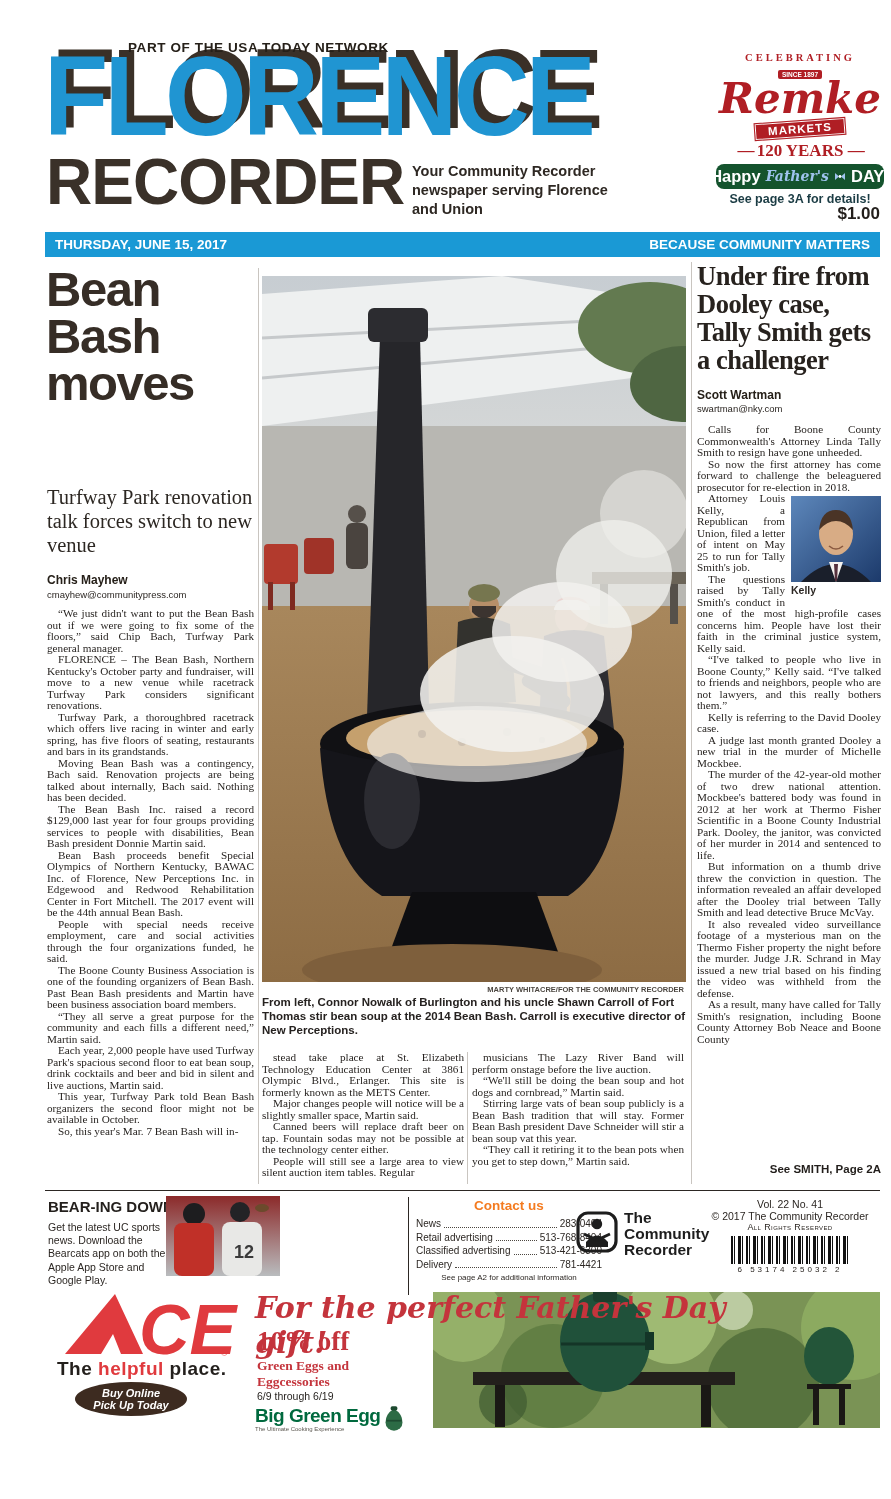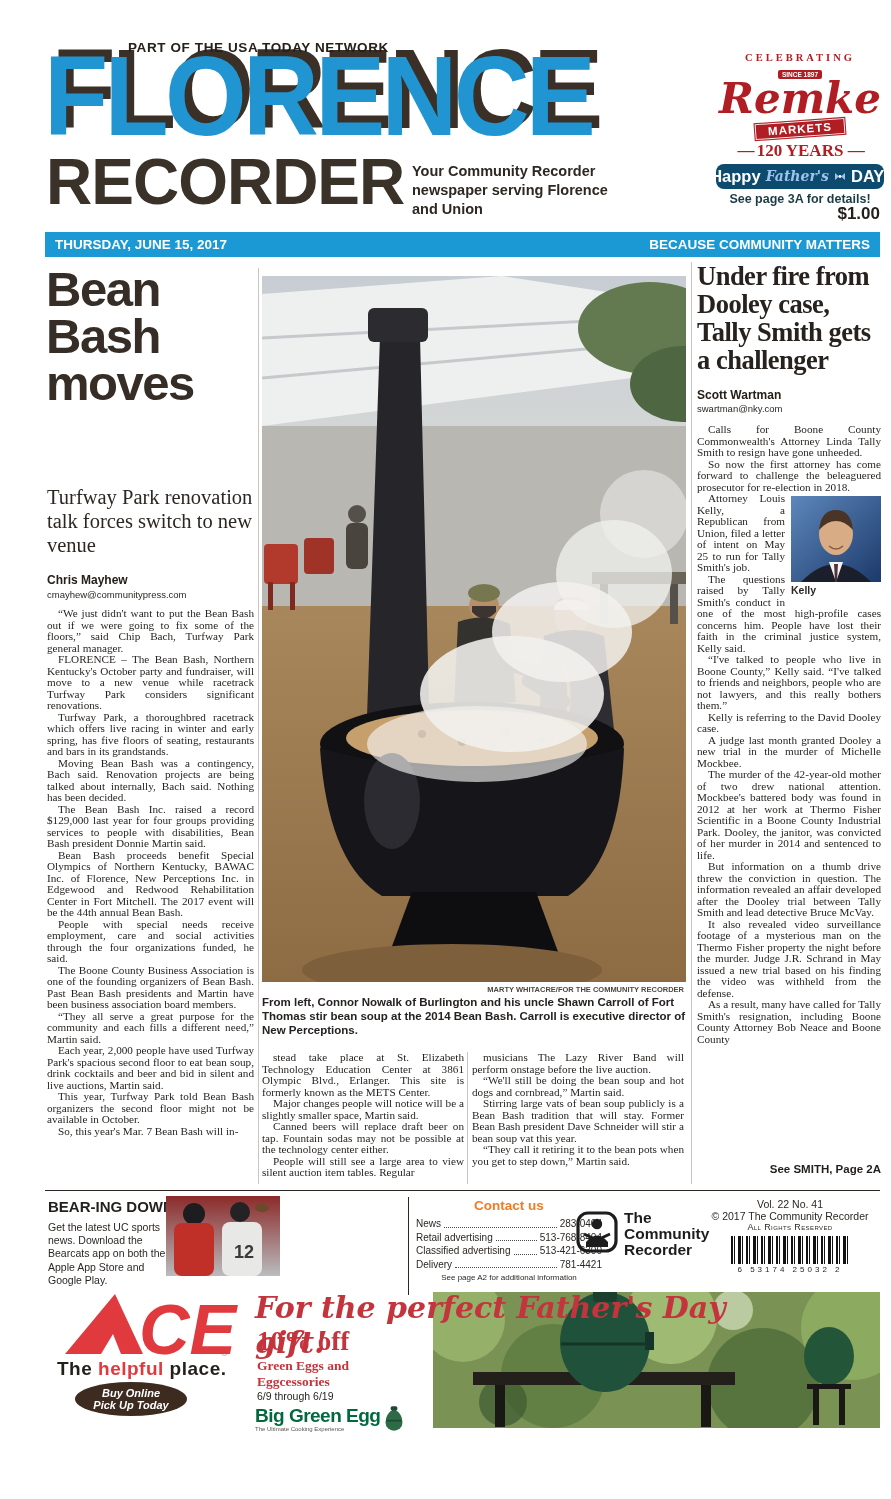--- a/index.html
+++ b/index.html
@@ -20,21 +20,21 @@
   .remke-cel{color:#b01e24;font-size:10.5px;font-weight:bold;letter-spacing:3px;font-family:"Liberation Serif",serif;}
   .remke-since{display:inline-block;background:#b01e24;color:#fff;font-size:6.5px;font-weight:bold;
                padding:1px 4px;border-radius:2px;margin:2px 0 -8px 0;position:relative;z-index:2;}
   .remke-name{font-family:"DejaVu Serif",serif;font-style:italic;font-weight:bold;color:#b01e24;
               font-size:42px;line-height:.95;margin-top:-2px;}
   .remke-markets{display:inline-block;background:#b01e24;color:#fff;font-weight:bold;font-size:11.5px;
                  letter-spacing:1px;padding:1px 12px;border:1.5px solid #fff;outline:1.5px solid #b01e24;
                  transform:rotate(-4deg);margin-top:-10px;position:relative;z-index:2;}
   .remke-years{color:#b01e24;font-family:"Liberation Serif",serif;font-weight:bold;font-size:17px;margin-top:4px;}
   .remke-years .fl{font-weight:bold;letter-spacing:-2px;}
-  .remke-banner{margin-top:3px;background:#0c4a6e;border-radius:8px;color:#fff;display:flex;
+  .remke-banner{margin-top:3px;background:#14532d;border-radius:8px;color:#fff;display:flex;
                 justify-content:center;align-items:center;gap:5px;padding:3px 18px;}
   .remke-banner .happy,.remke-banner .day{font-weight:bold;font-size:16.5px;}
   .remke-banner .fathers{font-family:"DejaVu Serif",serif;font-style:italic;font-weight:bold;
                          color:#9fc3ee;font-size:14px;}
   .remke-details{margin-top:3px;color:#1b3c44;font-weight:bold;font-size:12.5px;}
   
   .datebar{position:absolute;left:45px;top:232px;width:835px;height:25px;background:#1a99d5;
            color:#fff;font-weight:bold;font-size:13.5px;display:flex;justify-content:space-between;
            align-items:center;padding:0 10px;box-sizing:border-box;}
   

